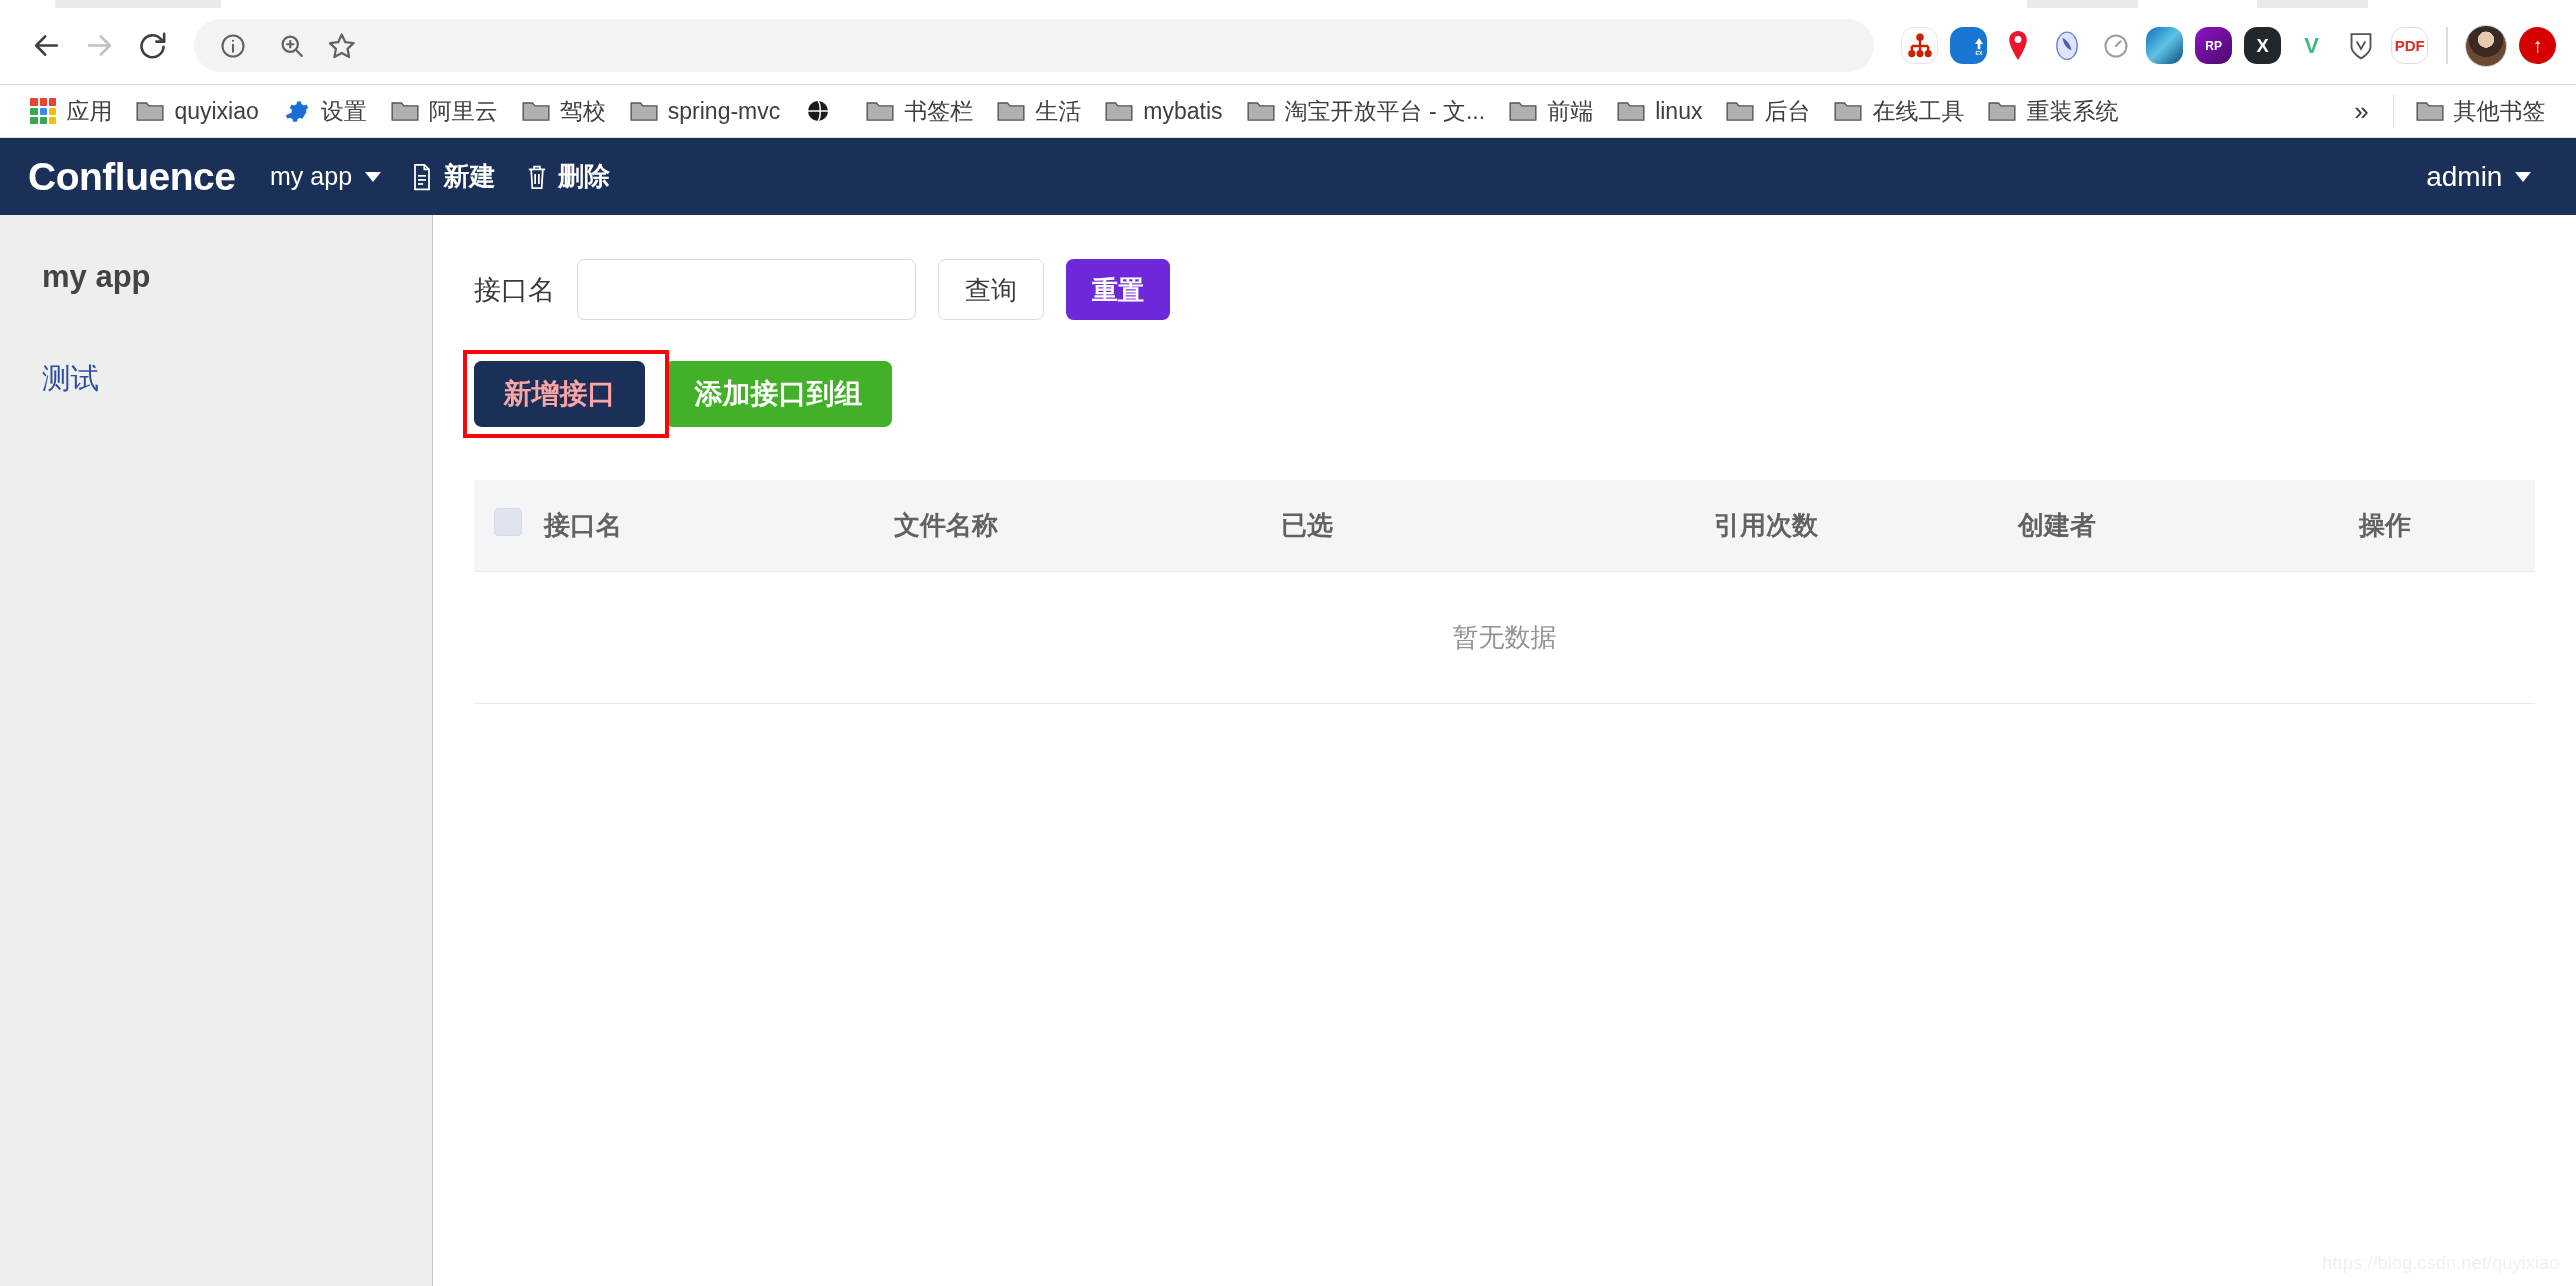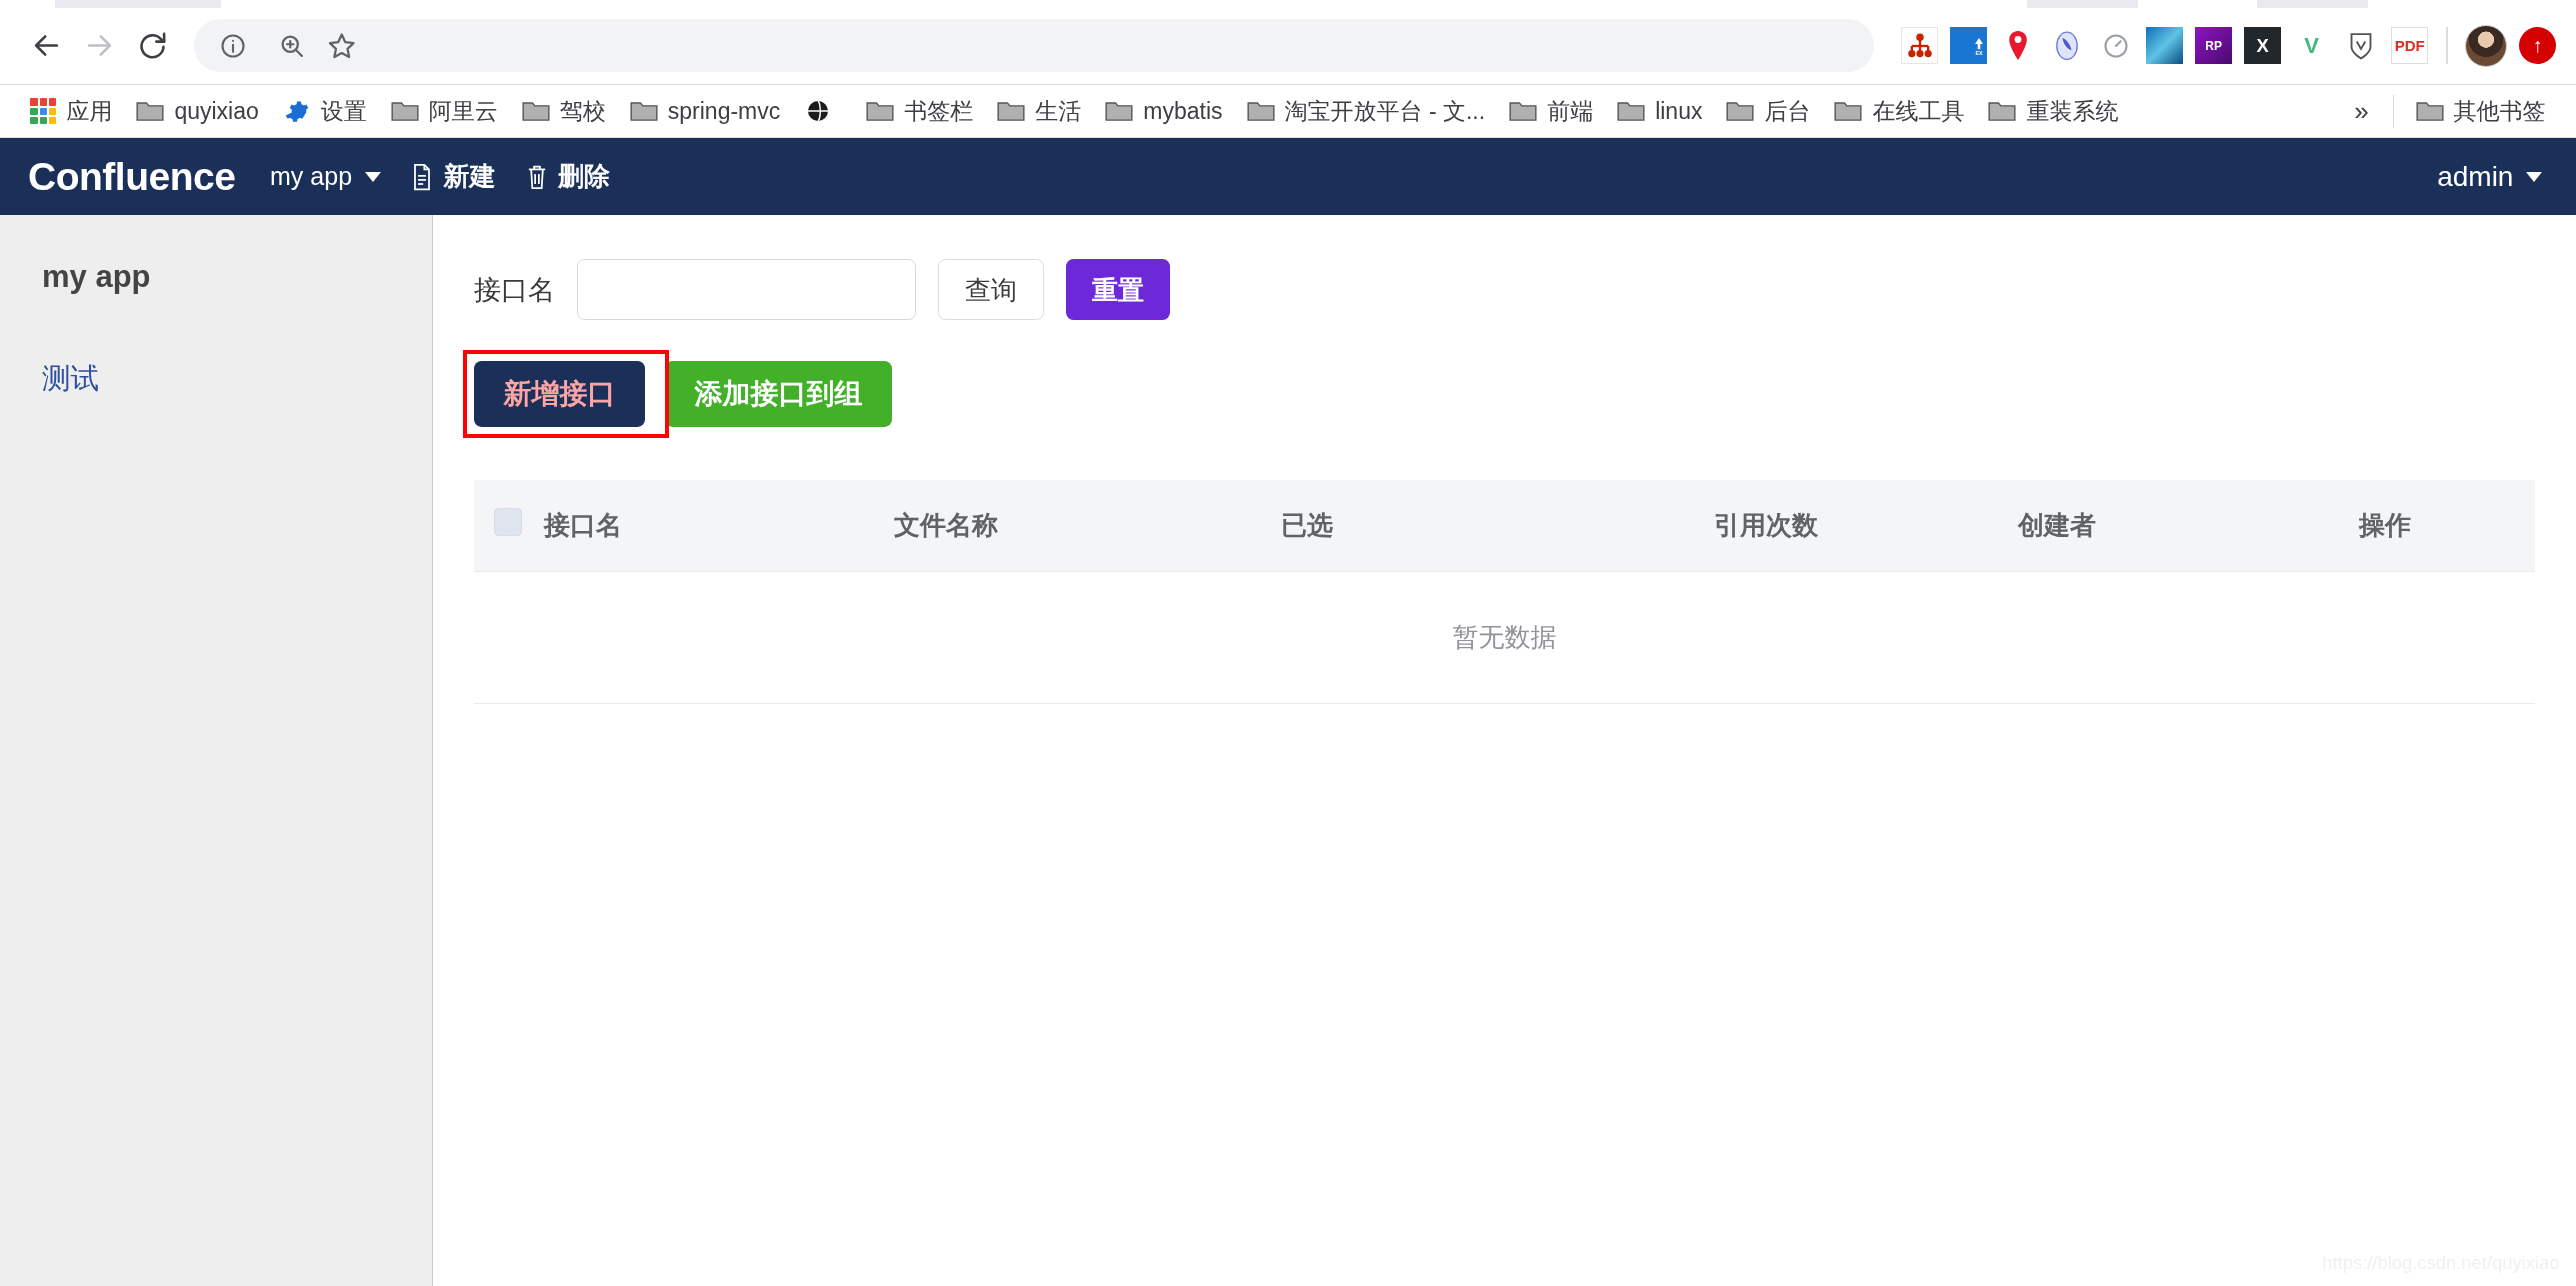--- a/index.html
+++ b/index.html
@@ -82,21 +82,21 @@
   }
   .omni-icon { width: 35px; height: 35px; display: flex; align-items: center; justify-content: center; }
 
   .ext-tray {
     display: flex; align-items: center; gap: 12px;
     padding-left: 14.7px;
     flex: 0 0 auto;
   }
   .ext {
     width: 37px; height: 37px;
-    border-radius: 0;
+    border-radius: 13px;
     display: flex; align-items: center; justify-content: center;
     font-size: 14px; font-weight: bold; color: #fff;
     overflow: hidden;
     flex: 0 0 auto;
     position: relative;
   }
   .ext-sep { width: 1.8px; height: 37px; background: #dadce0; margin: 0 5.5px; flex: 0 0 auto; }
   .avatar-pic {
     width: 42px; height: 42px; border-radius: 50%;
     background: radial-gradient(circle at 50% 34%, #e9c9ae 0 24%, #3a2a22 25% 52%, #6b4a33 53% 100%);
@@ -148,21 +148,21 @@
   }
   .bm-divider { width: 1.8px; height: 33px; background: #dadce0; margin: 0 9.2px; flex: 0 0 auto; }
   .bm-right { margin-left: auto; display: flex; align-items: center; flex: 0 0 auto; }
 
   
   #app-header {
     height: 77px;
     background: #1b3058;
     display: flex;
     align-items: center;
-    padding: 0 19px 0 28px;
+    padding: 0 30px 0 28px;
     color: #fff;
   }
   .brand {
     font-size: 39px;
     font-weight: bold;
     letter-spacing: -0.5px;
     color: #ffffff;
     padding-right: 20px;
   }
   .hdr-item {

